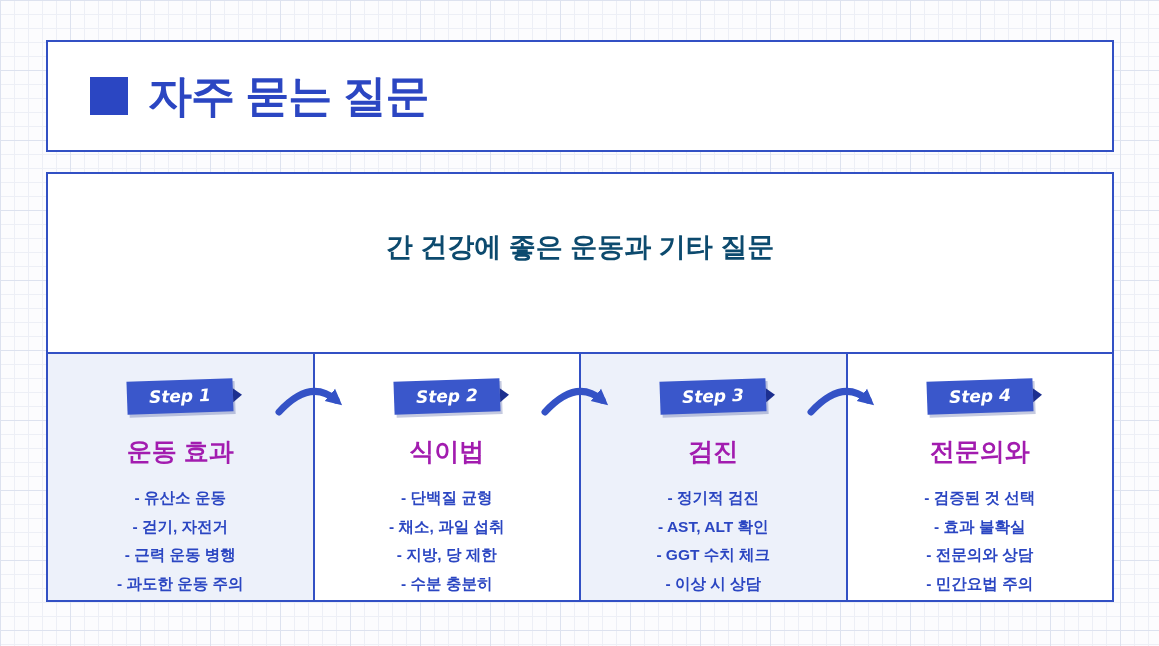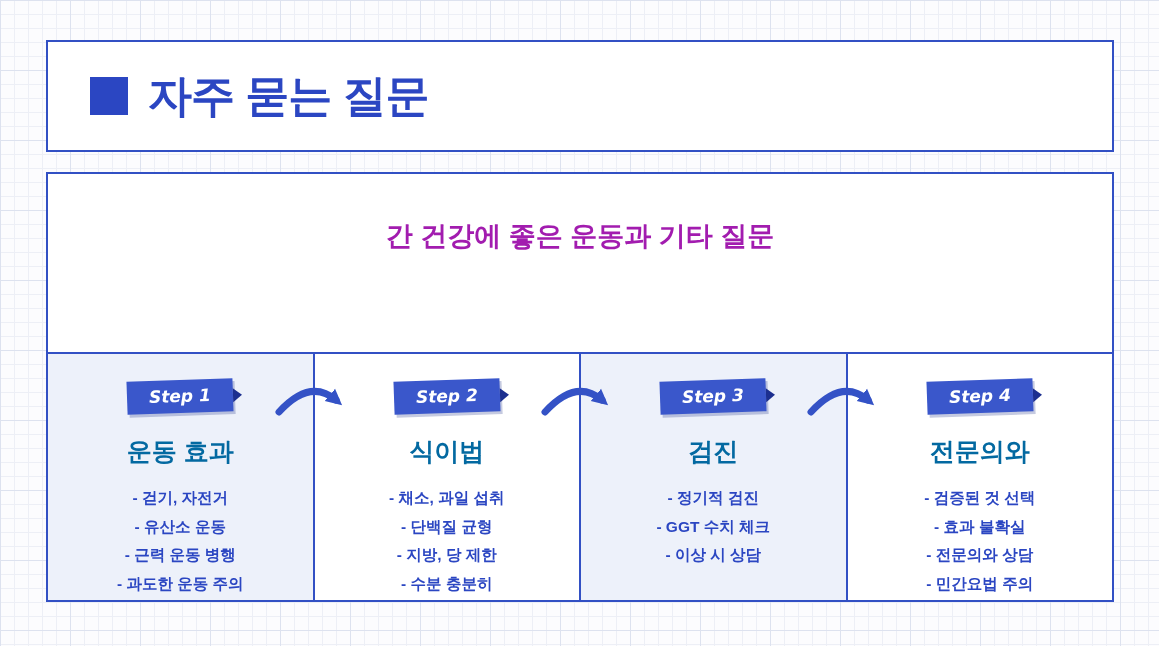--- a/index.html
+++ b/index.html
@@ -63,25 +63,25 @@
     top: 172px;
     width: 1068px;
     height: 430px;
     box-sizing: border-box;
     background: #ffffff;
     border: 2px solid #3250c4;
   }
   .content-heading {
     height: 178px;
     box-sizing: border-box;
-    padding-top: 44px;
+    padding-top: 55px;
     text-align: center;
     font-size: 27px;
     font-weight: 700;
-    color: #a21caf;
+    color: #0c4a6e;
   }
 
   
   .steps-row {
     position: absolute;
     left: 0;
     top: 178px;
     width: 100%;
     height: 248px;
     box-sizing: border-box;
@@ -124,21 +124,21 @@
     height: 0;
     border-top: 7px solid transparent;
     border-bottom: 7px solid transparent;
     border-left: 9px solid #1c2f8f;
   }
 
   .step-title {
     margin-top: 22px;
     font-size: 25px;
     font-weight: 800;
-    color: #0369a1;
+    color: #a21caf;
   }
   .step-list {
     list-style: none;
     margin: 16px 0 0 0;
     padding: 0;
     font-size: 15.5px;
     font-weight: 600;
     color: #2b46c2;
     line-height: 1.85;
   }
@@ -170,47 +170,48 @@
     <div class="content-heading">간 건강에 좋은 운동과 기타 질문</div>
 
     <div class="steps-row">
 
       <div class="step-col shaded">
         <div class="step-badge">
           <span>Step 1</span>
         </div>
         <div class="step-title">운동 효과</div>
         <ul class="step-list">
+          <li>- 유산소 운동</li>
           <li>- 걷기, 자전거</li>
-          <li>- 유산소 운동</li>
           <li>- 근력 운동 병행</li>
           <li>- 과도한 운동 주의</li>
         </ul>
       </div>
 
       <div class="step-col">
         <div class="step-badge">
           <span>Step 2</span>
         </div>
         <div class="step-title">식이법</div>
         <ul class="step-list">
+          <li>- 단백질 균형</li>
           <li>- 채소, 과일 섭취</li>
-          <li>- 단백질 균형</li>
           <li>- 지방, 당 제한</li>
           <li>- 수분 충분히</li>
         </ul>
       </div>
 
       <div class="step-col shaded">
         <div class="step-badge">
           <span>Step 3</span>
         </div>
         <div class="step-title">검진</div>
         <ul class="step-list">
           <li>- 정기적 검진</li>
+          <li>- AST, ALT 확인</li>
           <li>- GGT 수치 체크</li>
           <li>- 이상 시 상담</li>
         </ul>
       </div>
 
       <div class="step-col">
         <div class="step-badge">
           <span>Step 4</span>
         </div>
         <div class="step-title">전문의와</div>

